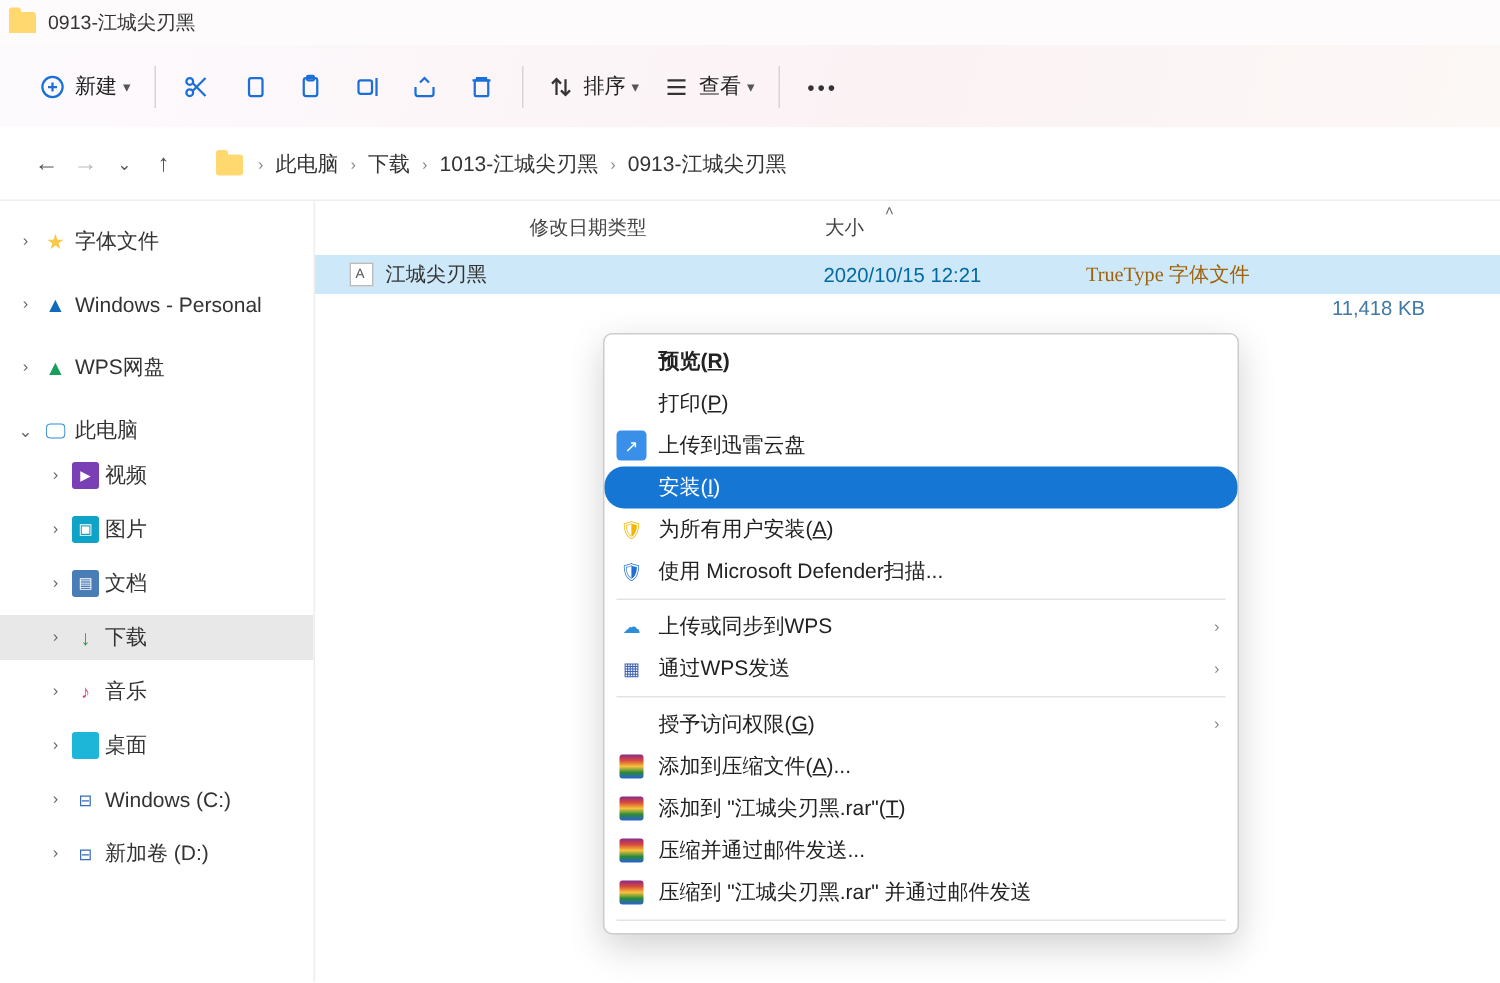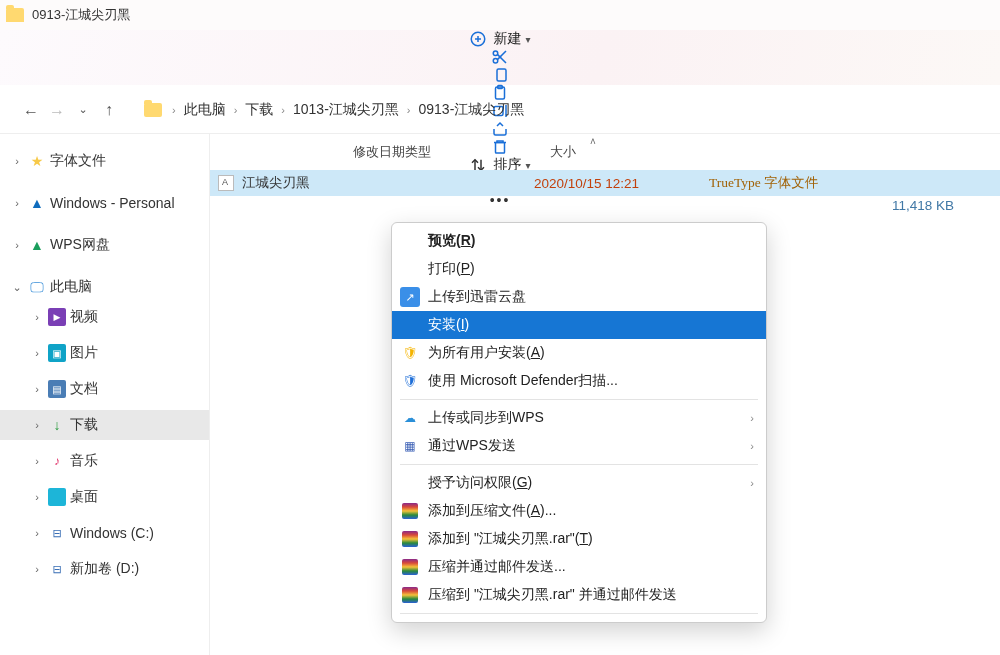--- a/index.html
+++ b/index.html
@@ -5,21 +5,21 @@
   * { box-sizing: border-box; margin: 0; padding: 0; font-family: "Segoe UI", "Microsoft YaHei", sans-serif; }
   body { width: 1000px; height: 655px; overflow: hidden; background: #fff; font-size: 14px; color: #333; }
 
   
   .titlebar { height: 30px; display: flex; align-items: center; padding: 0 6px; background: linear-gradient(#fdfbfb,#fdfbfb); }
   .titlebar .folder-ico { width:18px; height:14px; background:#ffd970; border-radius:2px 2px 0 0; position:relative; margin-right:8px; }
   .titlebar .folder-ico:before { content:""; position:absolute; width:8px; height:4px; background:#ffd970; top:-3px; left:0; border-radius:2px 2px 0 0;}
   .titlebar-text { font-size:13px; }
 
   
-  .toolbar { height: 56px; display:flex; align-items:center; padding:0 18px; gap:0; background: linear-gradient(105deg,#fdfafd,#fbf2f4 60%, #fcf8f6); border-bottom:1px solid #fff;flex-direction:column; }
+  .toolbar { height: 56px; display:flex; align-items:center; padding:0 18px; gap:0; background: linear-gradient(105deg,#fdfafd,#fbf2f4 60%, #fcf8f6); border-bottom:1px solid #fff; }
   .tb-btn { display:flex; align-items:center; height:36px; padding:0 8px; color:#1a6fd8; border-radius:4px; }
   .tb-btn.icon-only { padding:0 10px; }
   .tb-sep { width:1px; height:28px; background:#d8d3d5; margin:0 8px; }
   .tb-label { margin-left:6px; color:#222; }
   .chevron-down { margin-left:4px; font-size:10px; color:#555; }
 
   
   .navrow { height: 48px; display:flex; align-items:center; padding:0 18px; border-bottom:1px solid #eee; }
   .nav-arrow { width:26px; text-align:center; color:#555; font-size:16px; }
   .nav-arrow.disabled { color:#bbb; }
@@ -51,32 +51,32 @@
   .ico-drive { color:#3a6fb5; font-size:11px;}
 
   
   .content { flex:1; position:relative; }
   .cols { display:flex; height:36px; align-items:center; padding:0 0 0 20px; font-size:13px; color:#444; position:relative; }
   .col-name { width:300px; }
   .col-date { width:175px;text-align:right; }
   .col-type { width:145px; }
   .col-size { width:100px; }
   .sort-ind { position:absolute; left:380px; top:2px; font-size:10px; color:#666;}
-  .row { display:flex; height:26px; align-items:center; padding-left:8px; background:#cde8f8; font-size:13.5px; }
+  .row { display:flex; height:26px; align-items:center; padding-left:23px; background:#cde8f8; font-size:13.5px; }
   .row .file-ico { width:16px; height:16px; background:#fff; border:1px solid #bbb; margin-right:8px; position:relative;}
   .row .file-ico:after { content:"A"; font-size:9px; position:absolute; left:3px; top:1px; color:#555;}
   .cell-name { width:292px; color:#333;}
-  .cell-date { width:175px; color:#c2410c;}
+  .cell-date { width:175px; color:#0369a1;}
   .cell-type { width:145px; color:#a16207;font-family:Liberation Serif, serif;}
-  .cell-size { width:100px; color:#4178a6; text-align:right;margin-top:44px;}
-
-  
-  .ctx { position:absolute; left:391px; top:222px; width:376px; background:#fff; border:1px solid #ccc; border-radius:6px; box-shadow:0 8px 24px rgba(0,0,0,.18); padding:4px 0; }
+  .cell-size { width:100px; color:#4178a6; text-align:center;margin-top:44px;}
+
+  
+  .ctx { position:absolute; left:402px; top:222px; width:424px; background:#fff; border:1px solid #ccc; border-radius:6px; box-shadow:0 8px 24px rgba(0,0,0,.18); padding:4px 0; }
   .ctx-item { display:flex; align-items:center; height:28px; padding:0 12px 0 8px; gap:8px; font-size:14px; color:#222; position:relative;}
-  .ctx-item.highlight { background:#1676d4; color:#fff; }
+  .ctx-item.highlight { background:#1676d4; color:#fff;border-radius:13px; }
   .ctx-ico { width:20px; height:20px; display:flex; align-items:center; justify-content:center; font-size:12px;}
   .ctx-arrow { position:absolute; right:12px; color:#888; font-size:11px;}
   .ctx-sep { height:1px; background:#e3e3e3; margin:4px 8px; }
   .ctx-text u { text-decoration: underline; }
   .ico-thunder { background:#3a8fe8; color:#fff; border-radius:3px; font-size:11px;}
   .ico-shield-y { color:#f5b400;}
   .ico-shield-b { color:#1f6fd8;}
   .ico-wps { color:#2a8fd8;}
   .ico-wps2 { color:#3a5fb5;}
   .ico-rar { background: linear-gradient(#8a2a8a,#d84a3a,#f5c23a,#2a8a3a,#2a5fd8); border-radius:2px; width:16px; height:16px;}

